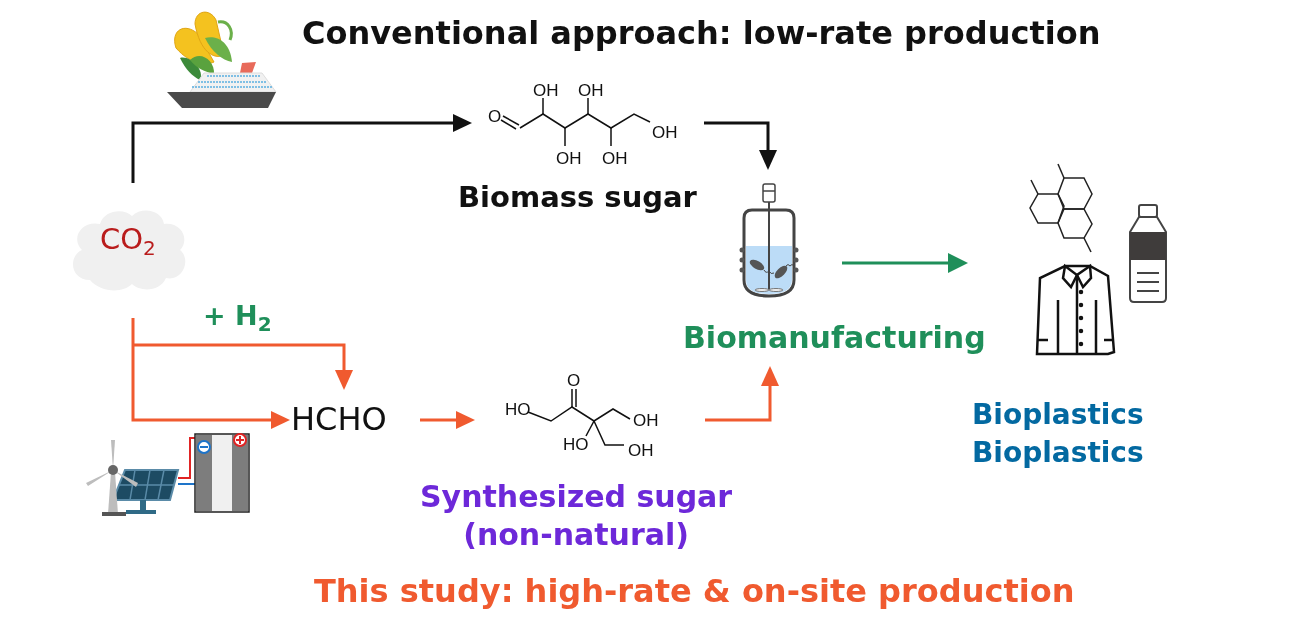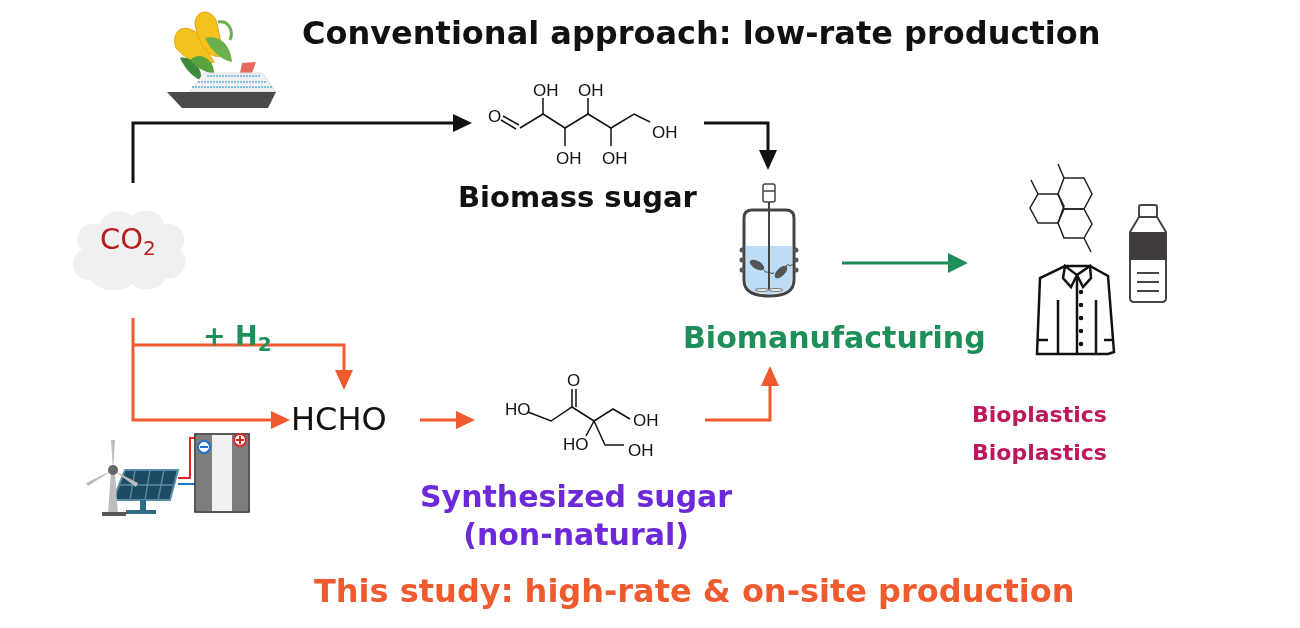--- a/index.html
+++ b/index.html
@@ -4,25 +4,25 @@
   <style>
     html, body { margin: 0; padding: 0; background: #ffffff; }
     body { width: 1300px; height: 628px; position: relative; overflow: hidden;
            font-family: "DejaVu Sans", "Liberation Sans", sans-serif; }
     .txt { position: absolute; white-space: nowrap; font-weight: bold; }
     .title-top { left: 302px; top: 14px; font-size: 32px; color: #111; letter-spacing: 0px; }
     .title-bottom { left: 314px; top: 572px; font-size: 32px; color: #f05a2f; }
     .lbl-biomass { left: 458px; top: 180px; font-size: 29px; color: #111; }
     .lbl-co2 { left: 100px; top: 222px; font-size: 29px; color: #b91c1c; font-weight: normal; }
     .lbl-co2 sub, .lbl-h2 sub { font-size: 20px; vertical-align: -6px; }
-    .lbl-h2 { left: 203px; top: 300px; font-size: 27px; color: #1f8f5a; margin-top: 20px; }
+    .lbl-h2 { left: 203px; top: 300px; font-size: 27px; color: #1f8f5a; }
     .lbl-hcho { left: 291px; top: 400px; font-size: 32px; color: #111; font-weight: normal; }
     .lbl-synth { left: 420px; top: 478px; font-size: 30px; color: #6d28d9; text-align: center; line-height: 38px; }
     .lbl-biomanu { left: 683px; top: 320px; font-size: 30px; color: #1f8f5a; }
-    .lbl-products { left: 972px; top: 396px; font-size: 22px; color: #be185d; text-align: right; line-height: 38px; }
+    .lbl-products { left: 972px; top: 396px; font-size: 28px; color: #0369a1; text-align: right; line-height: 38px; }
     svg.diagram { position: absolute; left: 0; top: 0; }
     .chem text { font-family: "Liberation Sans", sans-serif; font-size: 17px; fill: #111; }
   </style>
 </head>
 <body>
 
 <svg class="diagram" width="1300" height="628" viewBox="0 0 1300 628">
   <defs>
     <marker id="arrBlack" markerWidth="10" markerHeight="10" refX="8" refY="5" orient="auto" markerUnits="userSpaceOnUse">
       <path d="M0,0 L10,5 L0,10 z" fill="#111"></path>

